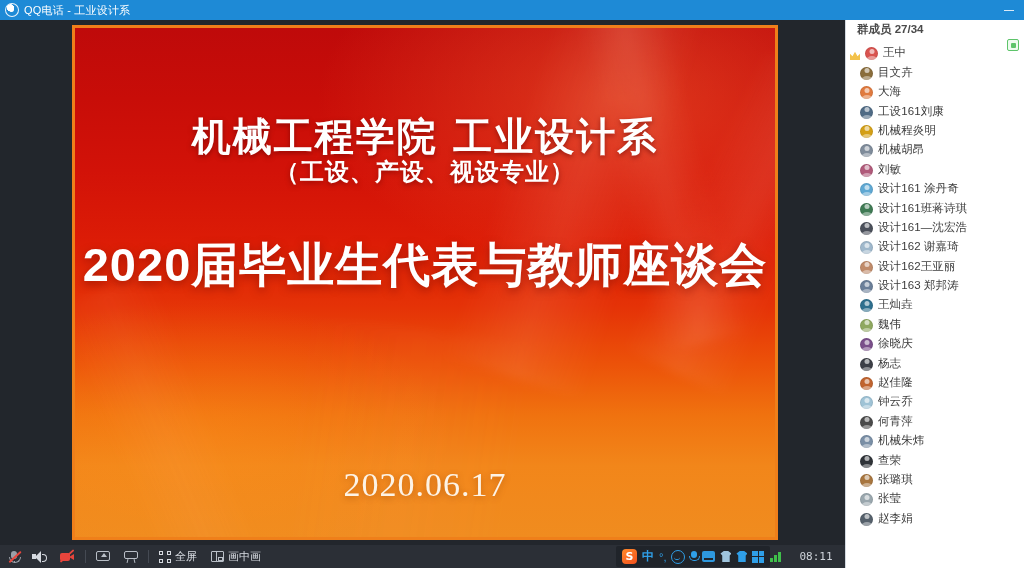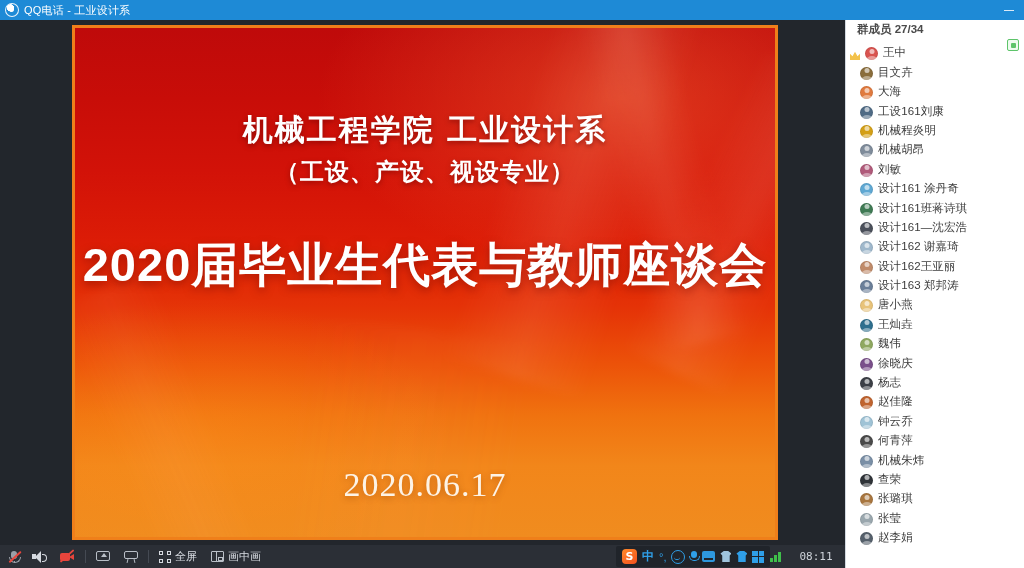--- a/index.html
+++ b/index.html
@@ -62,21 +62,21 @@
   .s1{left:430px;top:-70px;width:150px;height:430px;transform:rotate(18deg);}
   .s2{left:540px;top:-40px;width:90px;height:360px;transform:rotate(-14deg);}
   .s3{left:610px;top:30px;width:120px;height:330px;transform:rotate(25deg);}
   .s4{left:30px;top:250px;width:110px;height:300px;transform:rotate(-22deg);opacity:.5;}
   .s5{left:200px;top:300px;width:260px;height:240px;transform:rotate(8deg);opacity:.35;}
 
   .slide-body{position:relative;z-index:2;height:100%;}
   .line-org{
     position:absolute;left:0;right:0;top:82px;text-align:center;color:#fff;
     font-family:"DejaVu Serif","Liberation Serif",serif;
-    font-weight:700;font-size:30px;letter-spacing:2px;
+    font-weight:700;font-size:39px;letter-spacing:2px;
     text-shadow:0 2px 5px rgba(90,0,0,.55);
     white-space:nowrap;
   }
   .line-maj{
     position:absolute;left:0;right:0;top:128px;text-align:center;color:#fff;
     font-family:"DejaVu Serif","Liberation Serif",serif;
     font-weight:700;font-size:24px;letter-spacing:1px;
     text-shadow:0 2px 5px rgba(90,0,0,.5);
     white-space:nowrap;
   }
@@ -410,24 +410,20 @@
         </div>
         <div class="sb-row">
           <span class="av" style="background: rgb(192, 139, 106);"></span>
           <span class="nm">设计162王亚丽</span>
         </div>
         <div class="sb-row">
           <span class="av" style="background: rgb(107, 127, 153);"></span>
           <span class="nm">设计163 郑邦涛</span>
         </div>
         <div class="sb-row">
-          <span class="av" style="background: rgb(232, 195, 122);"></span>
-          <span class="nm">唐小燕</span>
-        </div>
-        <div class="sb-row">
           <span class="av" style="background: rgb(46, 111, 142);"></span>
           <span class="nm">王灿垚</span>
         </div>
         <div class="sb-row">
           <span class="av" style="background: rgb(143, 168, 96);"></span>
           <span class="nm">魏伟</span>
         </div>
         <div class="sb-row">
           <span class="av" style="background: rgb(122, 79, 138);"></span>
           <span class="nm">徐晓庆</span>

